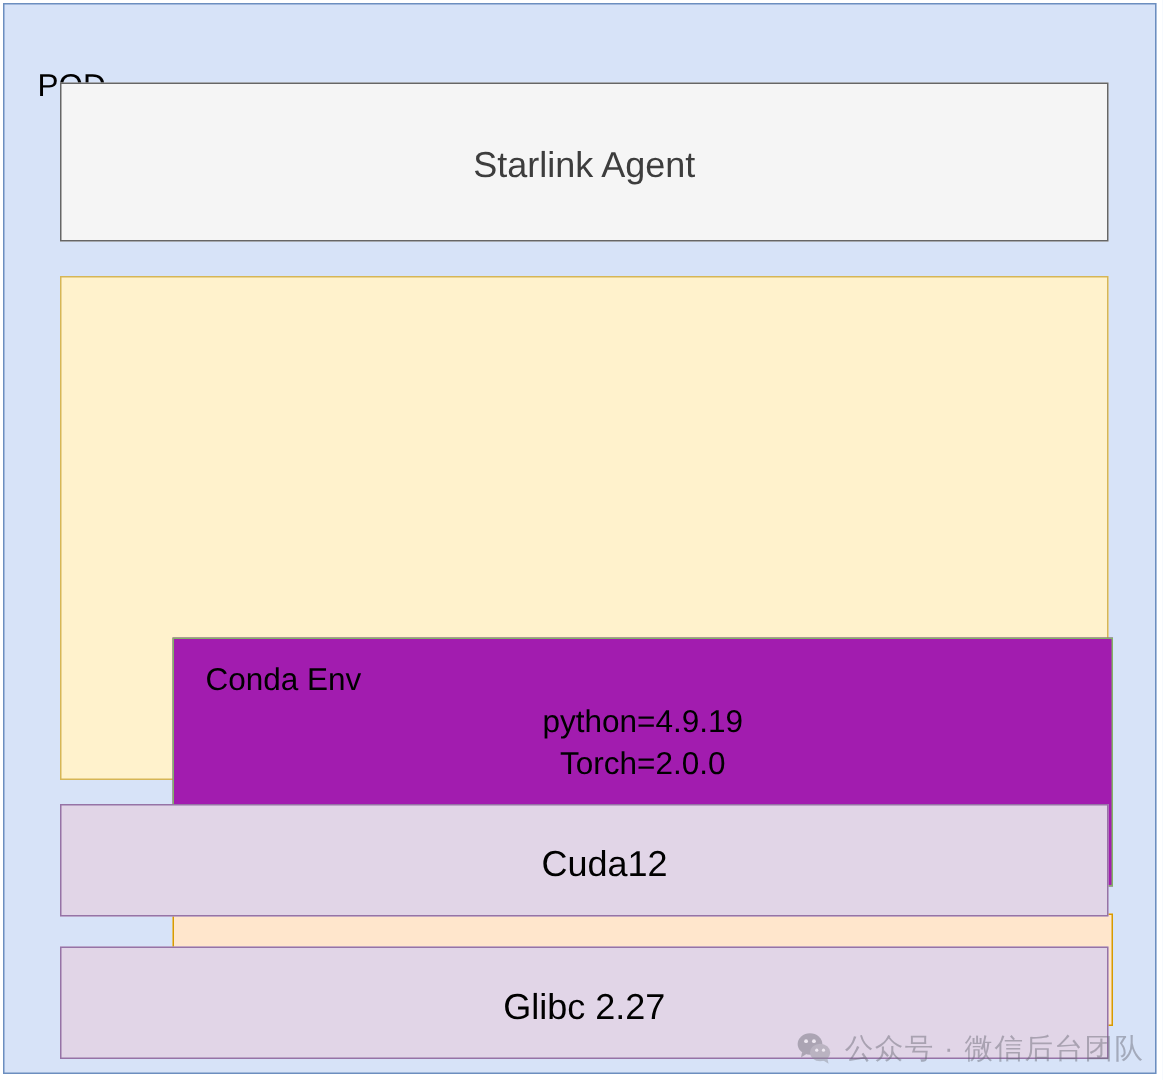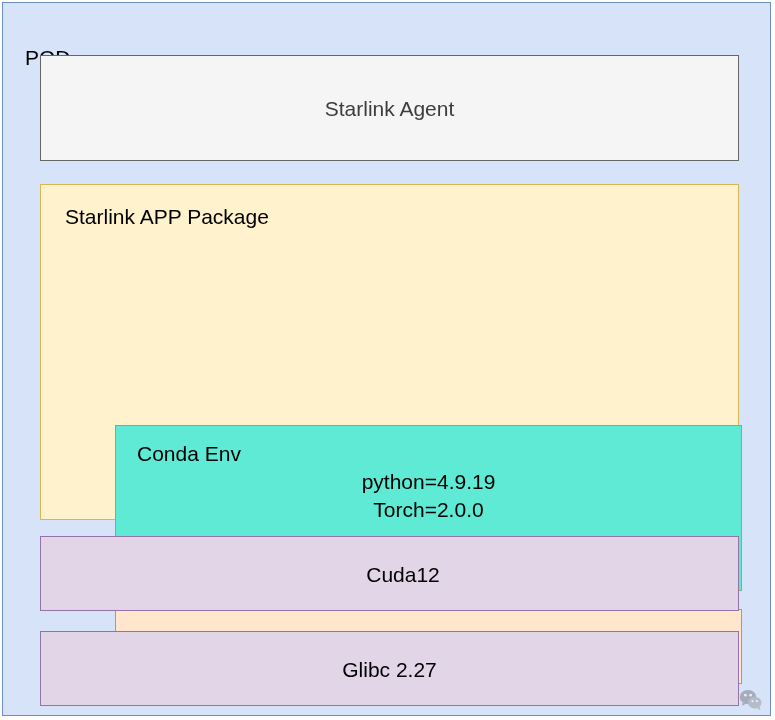--- a/index.html
+++ b/index.html
@@ -43,21 +43,21 @@
     position: absolute;
     box-sizing: border-box;
     border-width: 1.5px;
     border-style: solid;
   }
   .box-center-label {
     position: absolute;
     left: 0;
     right: 0;
     text-align: center;
-    font-size: 21px;
+    font-size: 24px;
     color: #000000;
     white-space: nowrap;
   }
   .box-corner-label {
     position: absolute;
     font-size: 21px;
     color: #000000;
     white-space: nowrap;
   }
 
@@ -88,21 +88,21 @@
     left: 24px;
     top: 20px;
   }
 
   
   #conda-box {
     left: 74px;
     top: 240px;
     width: 627px;
     height: 166px;
-    background: #5eead4;
+    background: #a21caf;
     border-color: #82b366;
   }
   #conda-box .box-corner-label {
     left: 21px;
     top: 16px;
   }
   .conda-versions {
     position: absolute;
     left: 0;
     right: 0;
@@ -183,21 +183,20 @@
 
   <div class="pod-container">
 
     <div class="pod-label">POD</div>
 
     <div class="box" id="agent-box">
       <div class="box-center-label">Starlink Agent</div>
     </div>
 
     <div class="box" id="app-package-box">
-      <div class="box-corner-label">Starlink APP Package</div>
 
       <div class="box" id="conda-box">
         <div class="box-corner-label">Conda Env</div>
         <div class="conda-versions">
           <div>python=4.9.19</div>
           <div>Torch=2.0.0</div>
         </div>
       </div>
 
       <div class="box" id="tensorrt-box">
@@ -219,15 +218,16 @@
     <svg class="wechat-icon" viewBox="0 0 32 32">
       <ellipse cx="12" cy="12" rx="11" ry="9.5" fill="#6b6b75"></ellipse>
       <path d="M5 19 L4 24 L9.5 20.5 Z" fill="#6b6b75"></path>
       <circle cx="8.5" cy="9.5" r="1.7" fill="#ffffff"></circle>
       <circle cx="15.5" cy="9.5" r="1.7" fill="#ffffff"></circle>
       <ellipse cx="21" cy="19.5" rx="9" ry="7.8" fill="#8b8b95"></ellipse>
       <path d="M27.5 25 L28.5 29.5 L23.5 26.5 Z" fill="#8b8b95"></path>
       <circle cx="18" cy="17.5" r="1.4" fill="#ffffff"></circle>
       <circle cx="24" cy="17.5" r="1.4" fill="#ffffff"></circle>
     </svg>
+    <span class="watermark-text">公众号 · 微信后台团队</span>
   </div>
 
 </div>
 
 </body></html>

